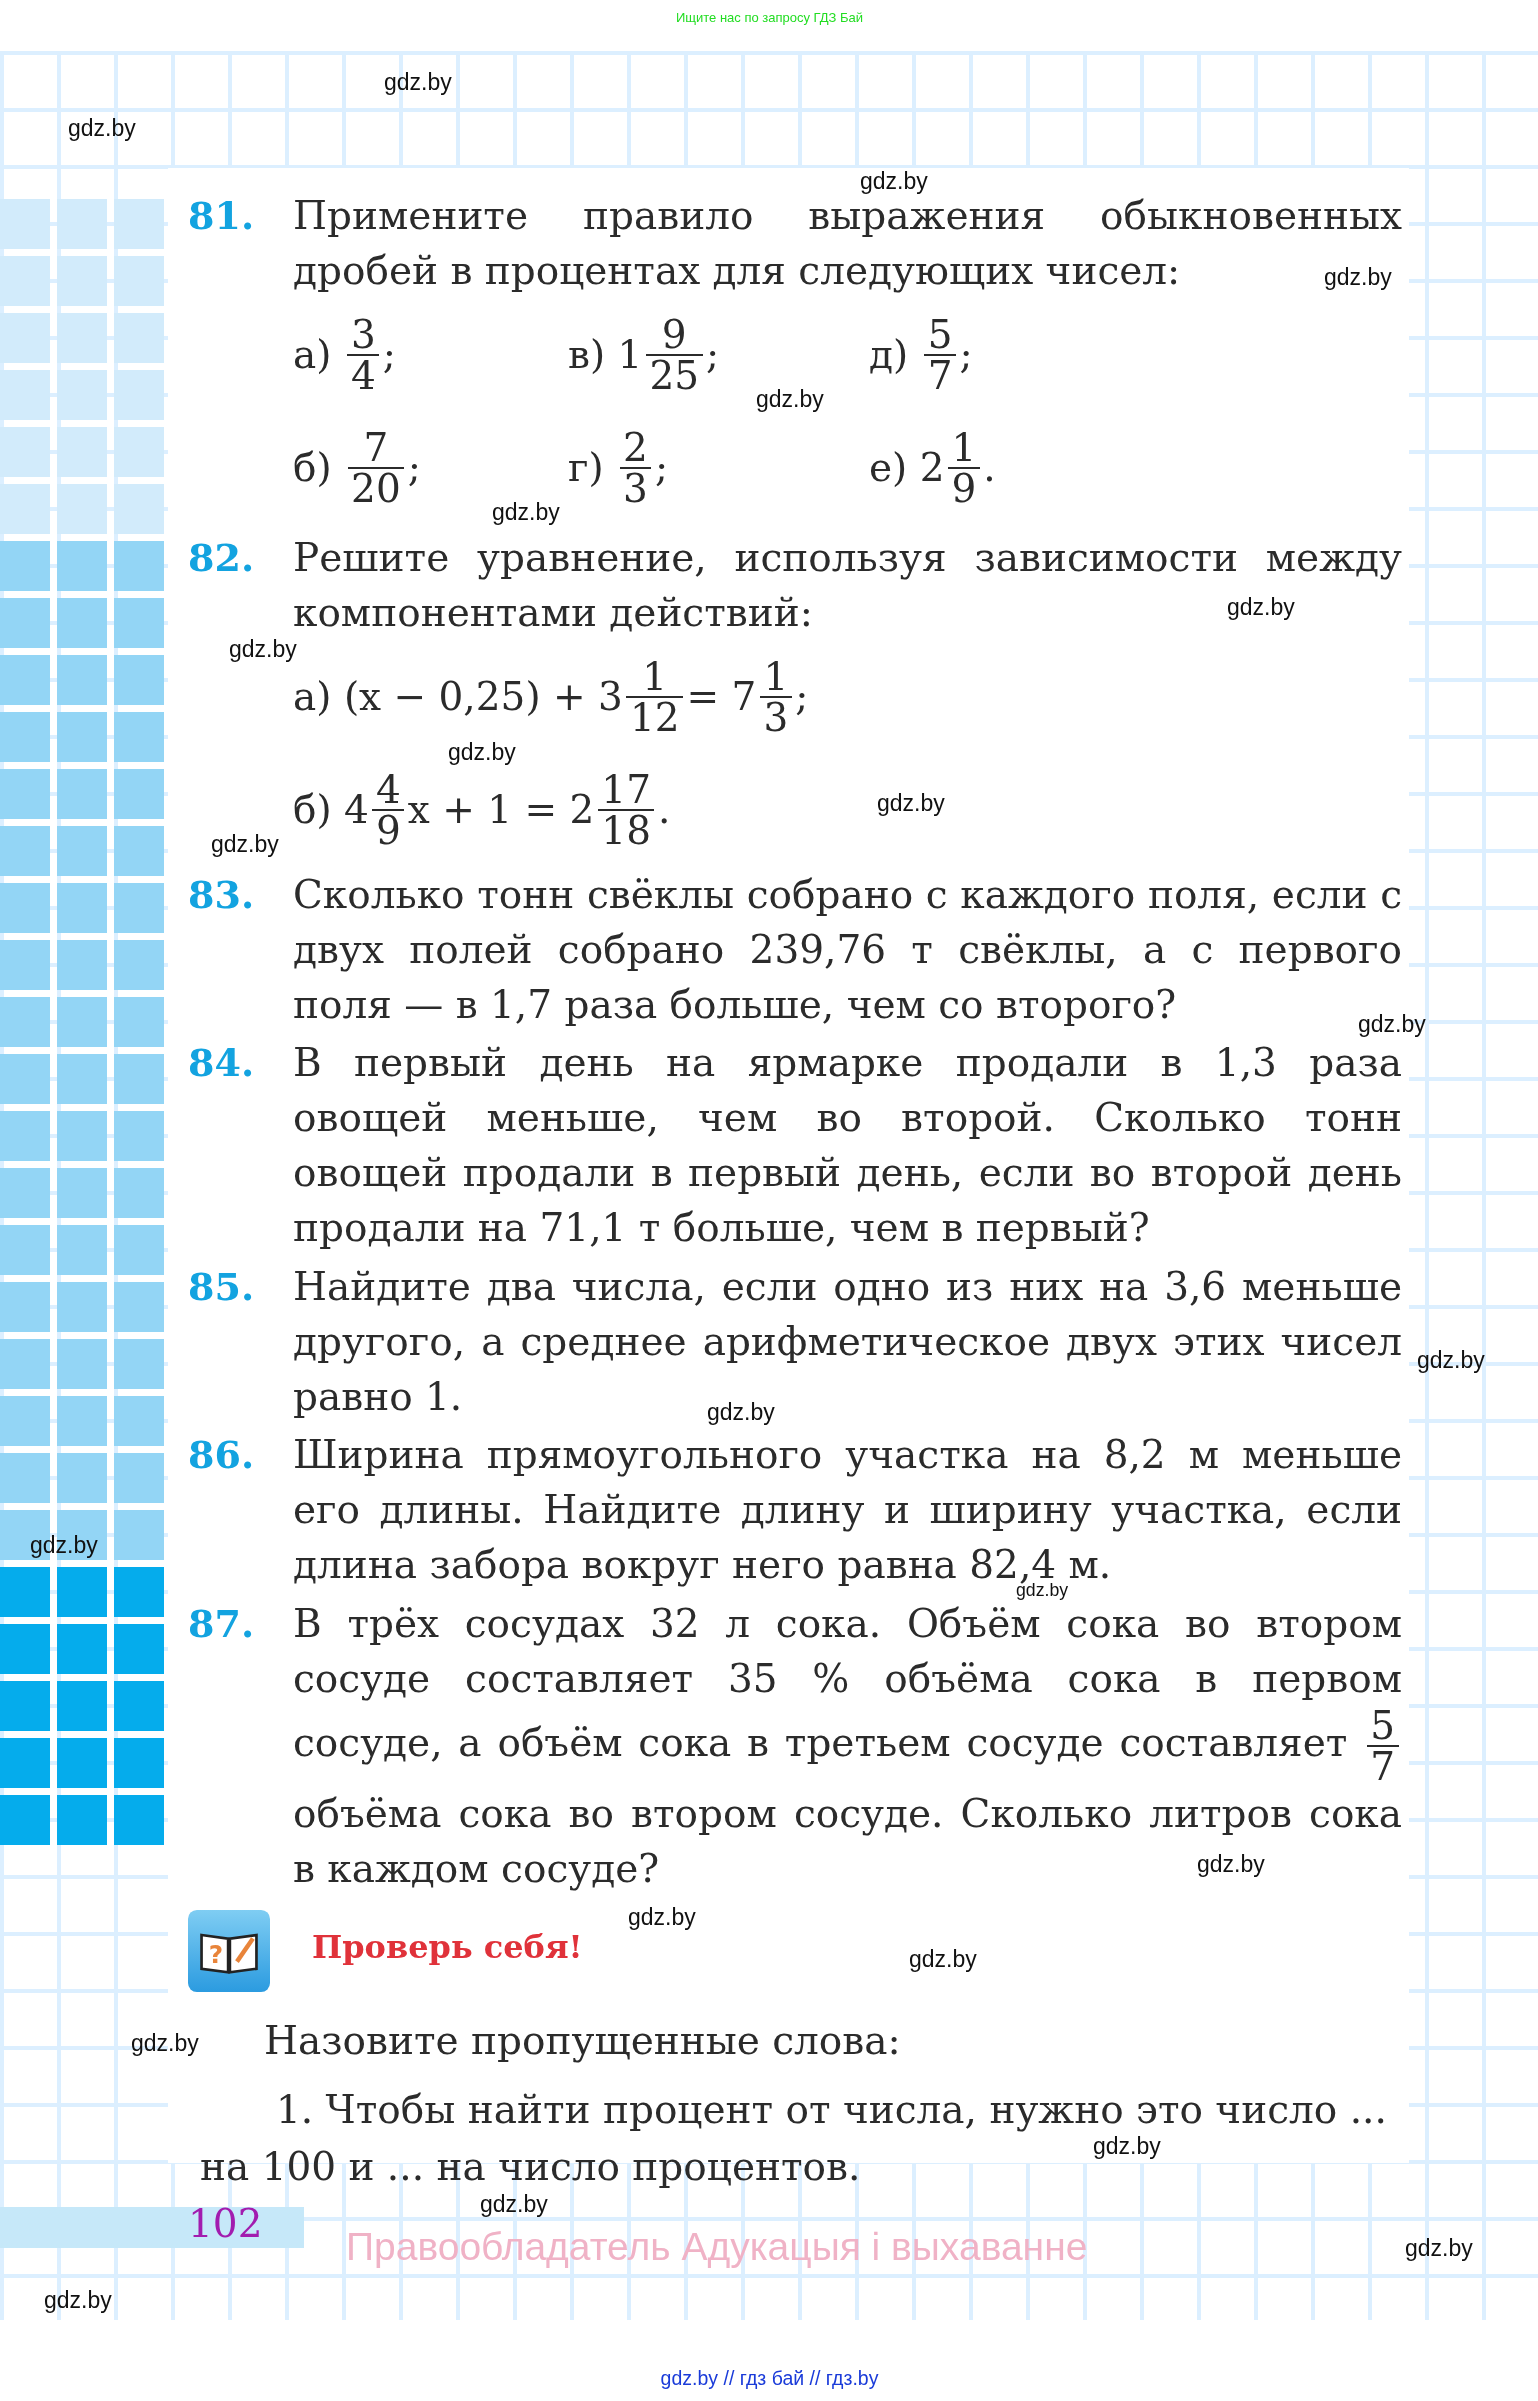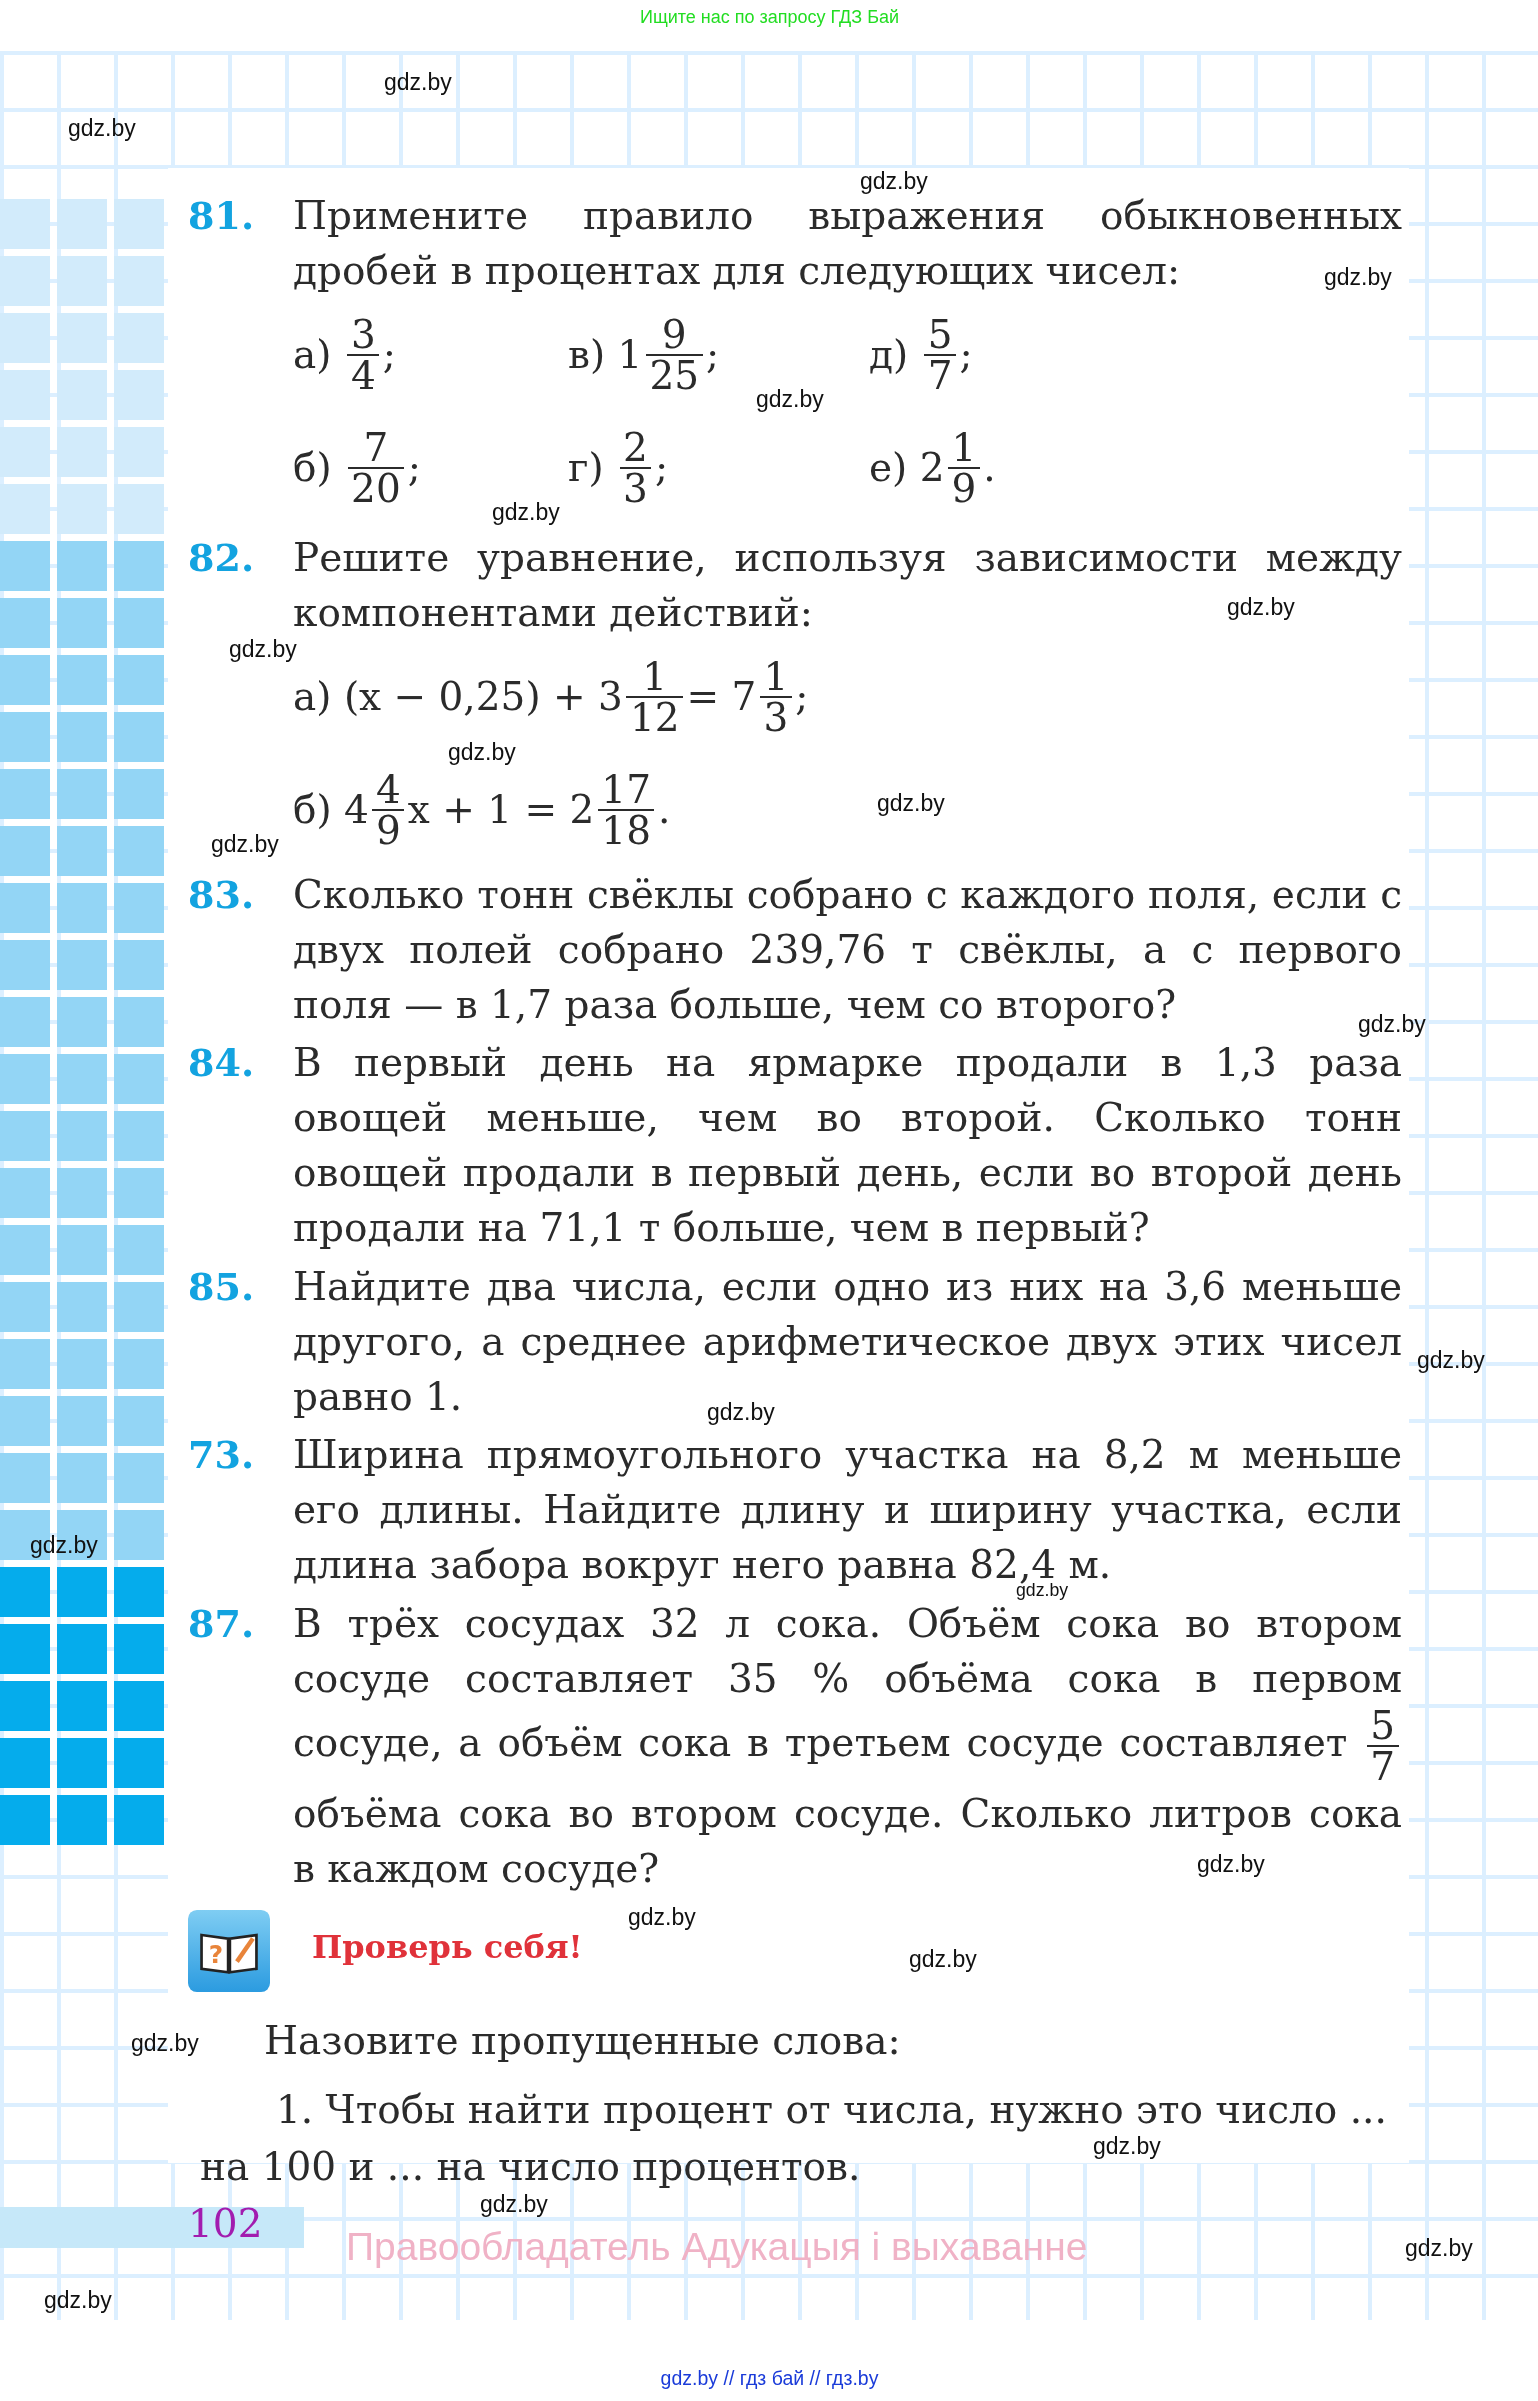--- a/index.html
+++ b/index.html
@@ -5,21 +5,21 @@
   html, body { margin:0; padding:0; }
   body {
     width:1539px; height:2401px; position:relative; overflow:hidden;
     background:#ffffff;
     font-family:"DejaVu Serif", serif;
     color:#2b2b2b;
   }
   .top-banner {
     position:absolute; top:0; left:0; width:1539px; height:35px;
     text-align:center; font-family:"Liberation Sans", sans-serif;
-    font-size:18px; color:#22dd22; line-height:35px;
+    font-size:13px; color:#22dd22; line-height:35px;
   }
   .grid-area {
     position:absolute; left:0; top:51px; width:1539px; height:2269px;
     background-color:#ffffff;
     background-image:
       linear-gradient(to right, #dcefff 0, #dcefff 4.4px, transparent 4.4px),
       linear-gradient(to bottom, #dcefff 0, #dcefff 4.4px, transparent 4.4px);
     background-size:57px 57px;
     background-position:0 0;
   }
@@ -350,21 +350,21 @@
 </div>
 
 <div class="task" style="top:1259px;">
   <span class="task-num">85.</span>
   <div class="task-body">
       <p>Найдите два числа, если одно из них на 3,6 меньше другого, а среднее арифметическое двух этих чисел равно 1.</p>
     </div>
 </div>
 
 <div class="task" style="top:1427px;">
-  <span class="task-num">73.</span>
+  <span class="task-num">86.</span>
   <div class="task-body">
       <p>Ширина прямоугольного участка на 8,2 м меньше его длины. Найдите длину и ширину участка, если длина забора вокруг него равна 82,4 м.</p>
     </div>
 </div>
 
 <div class="task" style="top:1596px;">
   <span class="task-num">87.</span>
   <div class="task-body">
     <p>
       <span>В трёх сосудах 32 л сока. Объём сока во втором сосуде составляет 35 % объёма сока в первом сосуде, а объём сока в третьем сосуде составляет</span>

